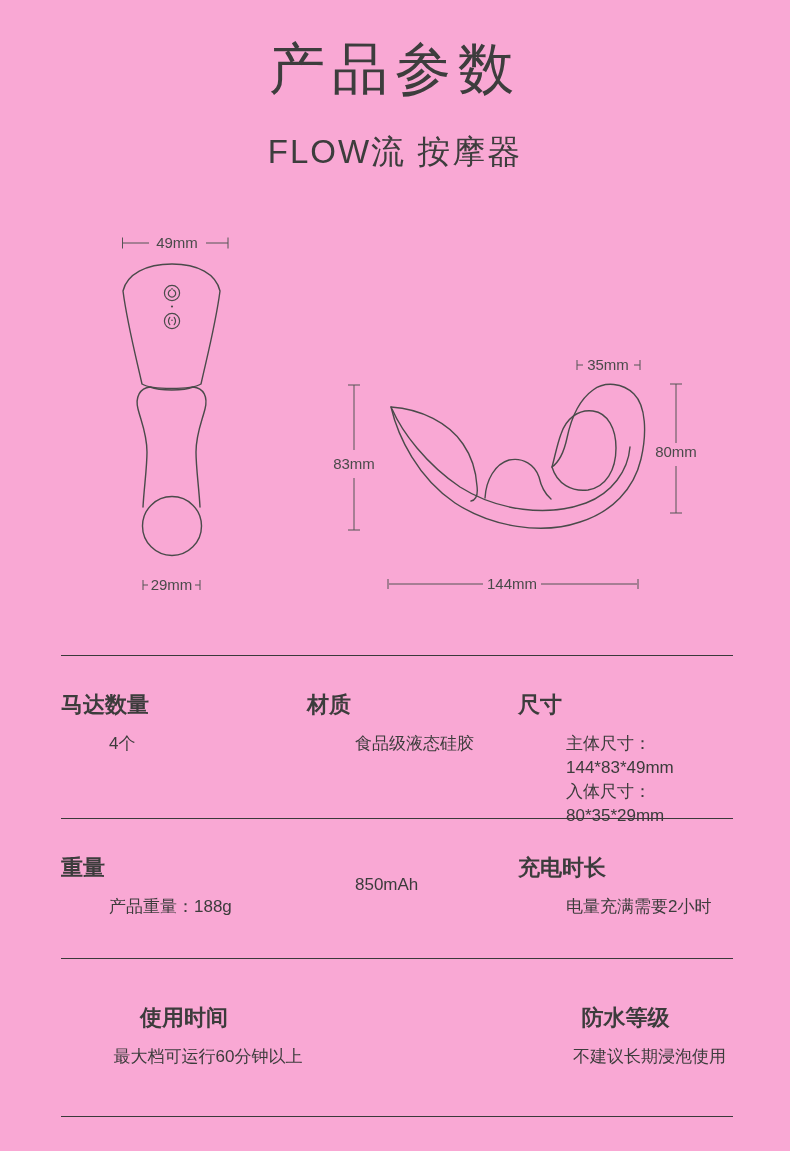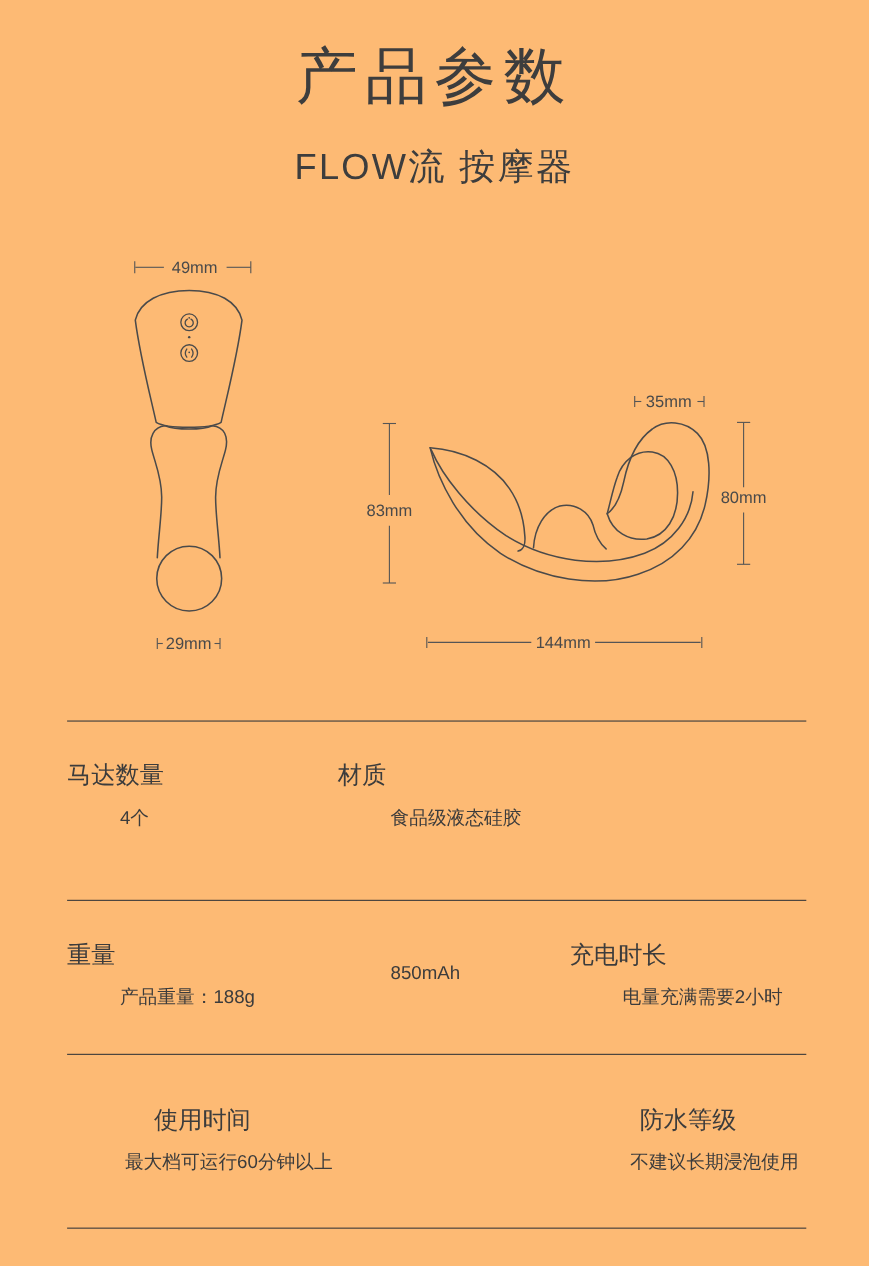--- a/index.html
+++ b/index.html
@@ -1,34 +1,34 @@
 <!DOCTYPE html>
 <html><head>
 <meta charset="utf-8">
 <style>
   html,body{margin:0;padding:0;background:#fff;}
-  .page{position:relative;width:790px;height:1151px;background:#fdba74;overflow:hidden;
+  .page{position:relative;width:790px;height:1151px;background:#f9a8d4;overflow:hidden;
         font-family:"Liberation Sans",sans-serif;color:#3c3c3c;}
   .title{position:absolute;top:32px;left:0;width:790px;text-align:center;
          font-size:56px;font-weight:300;letter-spacing:7px;color:#3d3d3d;}
   .subtitle{position:absolute;top:130px;left:0;width:790px;text-align:center;
             font-size:33px;font-weight:300;letter-spacing:2px;color:#3d3d3d;}
   svg.illustration{position:absolute;top:0;left:0;}
   svg .outline{fill:none;stroke:#4a4a4a;stroke-width:1.4;stroke-linecap:round;stroke-linejoin:round;}
   svg .thin{fill:none;stroke:#4a4a4a;stroke-width:1.2;stroke-linecap:round;}
   svg .dim{stroke:#555555;stroke-width:1;fill:none;}
   svg .dimtext{fill:#4a4a4a;font-size:15px;font-family:"Liberation Sans",sans-serif;}
   .specs{position:absolute;left:61px;top:655px;width:672px;}
   .spec-row{display:grid;grid-template-columns:246px 211px 1fr;border-top:1px solid #3a3a3a;}
   .spec-row.r1{height:162px;}
   .spec-row.r2{height:139px;}
   .spec-row.r3{height:157px;border-bottom:1px solid #3a3a3a;text-align:center;}
   .spec-cell{padding-top:38px;}
   .spec-row.r3 .spec-cell{padding-top:48px;}
-  .spec-label{font-size:22px;font-weight:400;line-height:1;color:#3c3c3c;}
+  .spec-label{font-size:22px;font-weight:700;line-height:1;color:#3c3c3c;}
   .spec-values{margin-top:16px;font-size:17px;line-height:24px;color:#3c3c3c;margin-left:48px;}
 </style>
 </head>
 <body>
 
 <div class="page">
 
   <div class="title">产品参数</div>
   <div class="subtitle">FLOW流 按摩器</div>
 
@@ -133,20 +133,27 @@
         <div class="spec-values">
           <div class="spec-value">4个</div>
         </div>
       </div>
       <div class="spec-cell">
         <div class="spec-label">材质</div>
         <div class="spec-values">
           <div class="spec-value">食品级液态硅胶</div>
         </div>
       </div>
+      <div class="spec-cell">
+        <div class="spec-label">尺寸</div>
+        <div class="spec-values">
+          <div class="spec-value">主体尺寸：144*83*49mm</div>
+          <div class="spec-value">入体尺寸：80*35*29mm</div>
+        </div>
+      </div>
     </div>
 
     <div class="spec-row r2">
       <div class="spec-cell">
         <div class="spec-label">重量</div>
         <div class="spec-values">
           <div class="spec-value">产品重量：188g</div>
         </div>
       </div>
       <div class="spec-cell">

